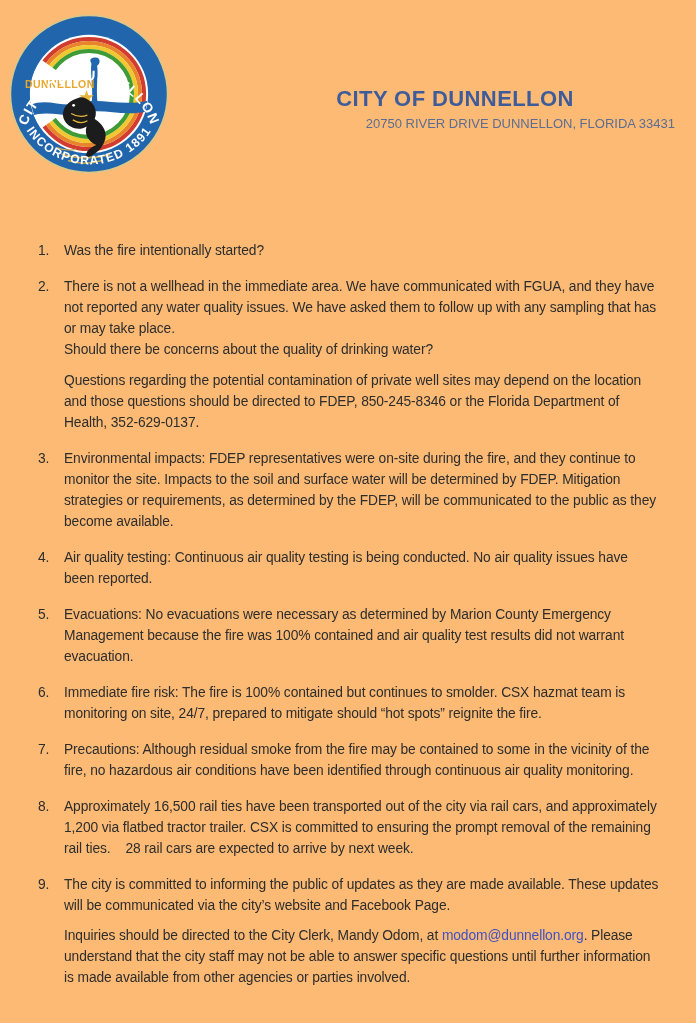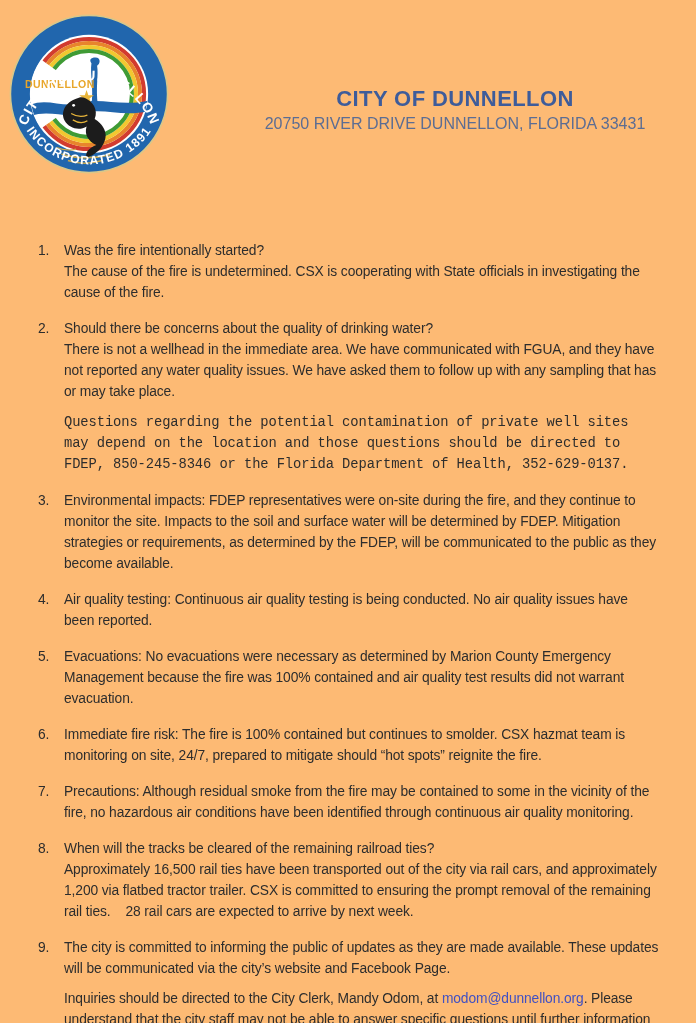--- a/index.html
+++ b/index.html
@@ -28,24 +28,25 @@
     width: 440px;
     text-align: center;
   }
   .header-title {
     font-size: 22px;
     font-weight: bold;
     color: #3e5c9a;
     letter-spacing: 0.4px;
   }
   .header-address, .header-phone {
-    font-size: 16px;
+    font-size: 13px;
     color: #5c6d93;
     line-height: 20px;
     margin-top: 2px;
+    text-align: right;
   }
   
   .content {
     position: absolute;
     top: 240px;
     left: 0;
     width: 696px;
     padding: 0 36px 0 38px;
     color: #2d2d2d;
     font-size: 13.8px;
@@ -55,21 +56,21 @@
   .qa-item {
     display: flex;
     margin-bottom: 15px;
   }
   .qa-num {
     width: 26px;
     flex: 0 0 26px;
   }
   .qa-body { flex: 1; }
   .qa-body p { margin: 0; }
-  .qa-body p.spaced { margin-top: 10px; font-family: Liberation Mono, monospace; }
+  .qa-body p.spaced { margin-top: 10px; }
   .qa-body p.spaced-sm { margin-top: 9px; }
   .email-link {
     color: #4150c2;
     cursor: pointer;
   }
 </style>
 </head>
 <body>
 
 <div class="page">
@@ -132,29 +133,28 @@
     <div class="header-title">CITY OF DUNNELLON</div>
     <div class="header-address">20750 RIVER DRIVE DUNNELLON, FLORIDA 33431</div>
   </div>
 
   <div class="content">
 
     <div class="qa-item">
       <div class="qa-num">1.</div>
       <div class="qa-body">
         <p>Was the fire intentionally started?</p>
-        <p>The cause of the fire is undetermined. CSX is cooperating with State officials in investigating the cause of the fire.</p>
       </div>
     </div>
 
     <div class="qa-item">
       <div class="qa-num">2.</div>
       <div class="qa-body">
+        <p>There is not a wellhead in the immediate area. We have communicated with FGUA, and they have not reported any water quality issues. We have asked them to follow up with any sampling that has or may take place.</p>
         <p>Should there be concerns about the quality of drinking water?</p>
-        <p>There is not a wellhead in the immediate area. We have communicated with FGUA, and they have not reported any water quality issues. We have asked them to follow up with any sampling that has or may take place.</p>
         <p class="spaced">Questions regarding the potential contamination of private well sites may depend on the location and those questions should be directed to FDEP, 850-245-8346 or the Florida Department of Health, 352-629-0137.</p>
       </div>
     </div>
 
     <div class="qa-item">
       <div class="qa-num">3.</div>
       <div class="qa-body">
         <p>Environmental impacts: FDEP representatives were on-site during the fire, and they continue to monitor the site. Impacts to the soil and surface water will be determined by FDEP. Mitigation strategies or requirements, as determined by the FDEP, will be communicated to the public as they become available.</p>
       </div>
     </div>
@@ -183,21 +183,20 @@
     <div class="qa-item">
       <div class="qa-num">7.</div>
       <div class="qa-body">
         <p>Precautions: Although residual smoke from the fire may be contained to some in the vicinity of the fire, no hazardous air conditions have been identified through continuous air quality monitoring.</p>
       </div>
     </div>
 
     <div class="qa-item">
       <div class="qa-num">8.</div>
       <div class="qa-body">
-        <p>When will the tracks be cleared of the remaining railroad ties?</p>
         <p>Approximately 16,500 rail ties have been transported out of the city via rail cars, and approximately 1,200 via flatbed tractor trailer. CSX is committed to ensuring the prompt removal of the remaining rail ties. &nbsp;&nbsp;&nbsp;28 rail cars are expected to arrive by next week.</p>
       </div>
     </div>
 
     <div class="qa-item">
       <div class="qa-num">9.</div>
       <div class="qa-body">
         <p>The city is committed to informing the public of updates as they are made available. These updates will be communicated via the city’s website and Facebook Page.</p>
         <p class="spaced-sm"><span>Inquiries should be directed to the City Clerk, Mandy Odom, at </span><a class="email-link">modom@dunnellon.org</a><span>. Please understand that the city staff may not be able to answer specific questions until further information is made available from other agencies or parties involved.</span></p>
       </div>

